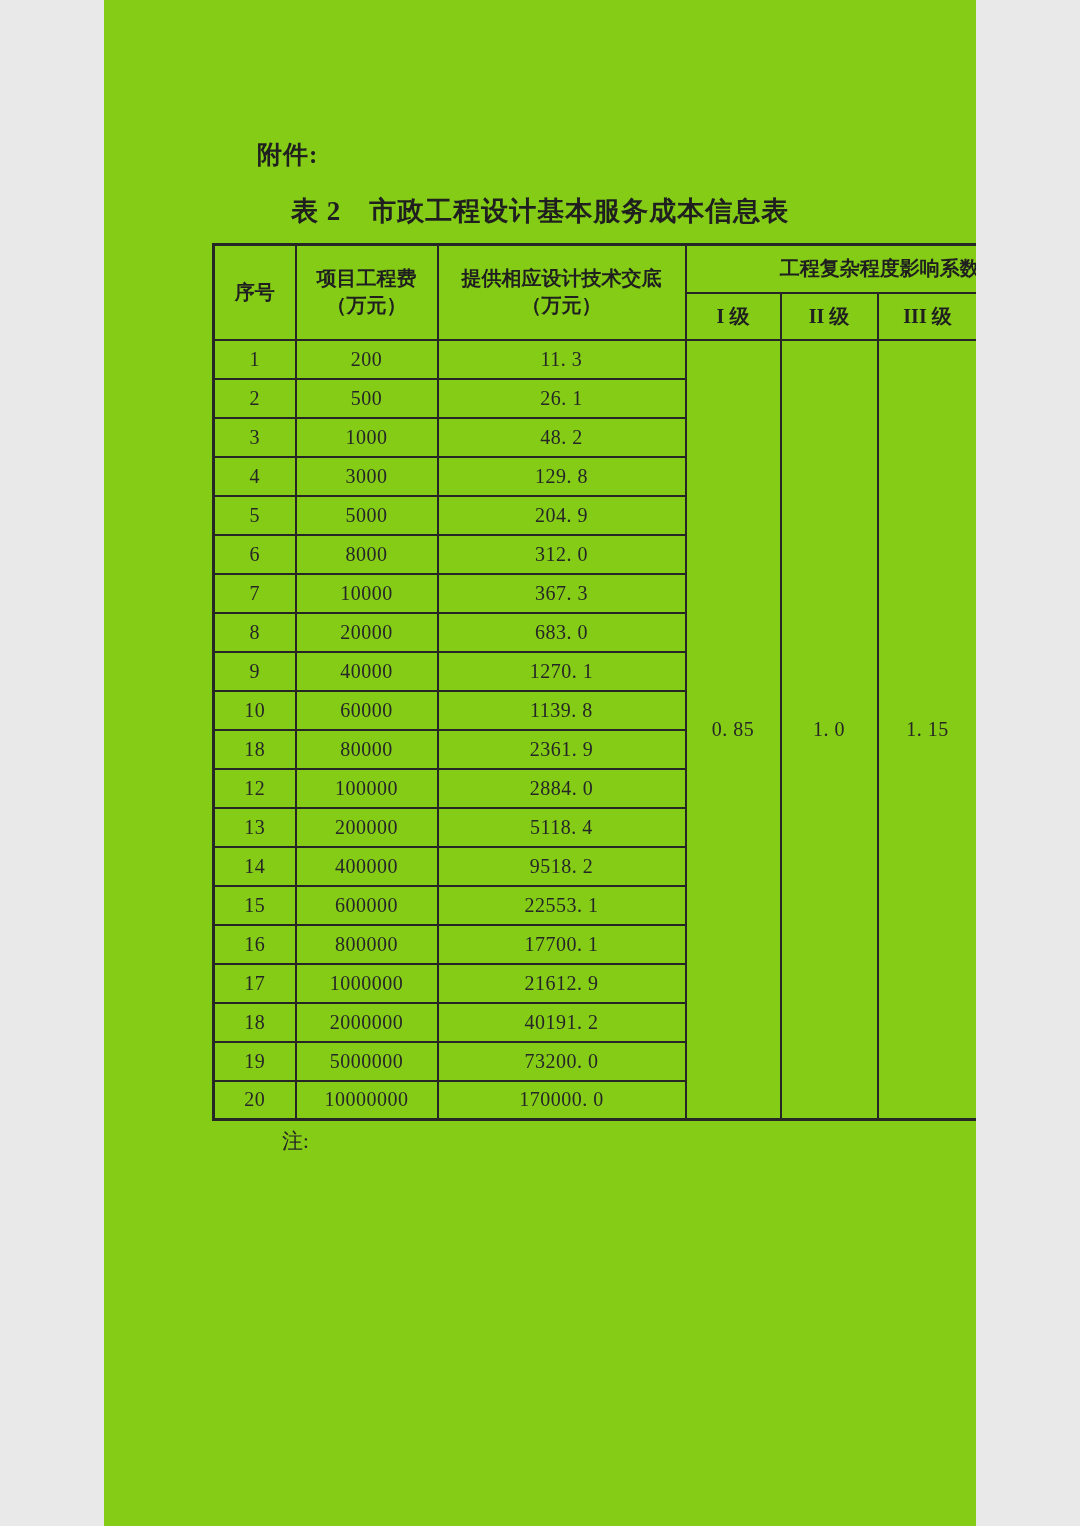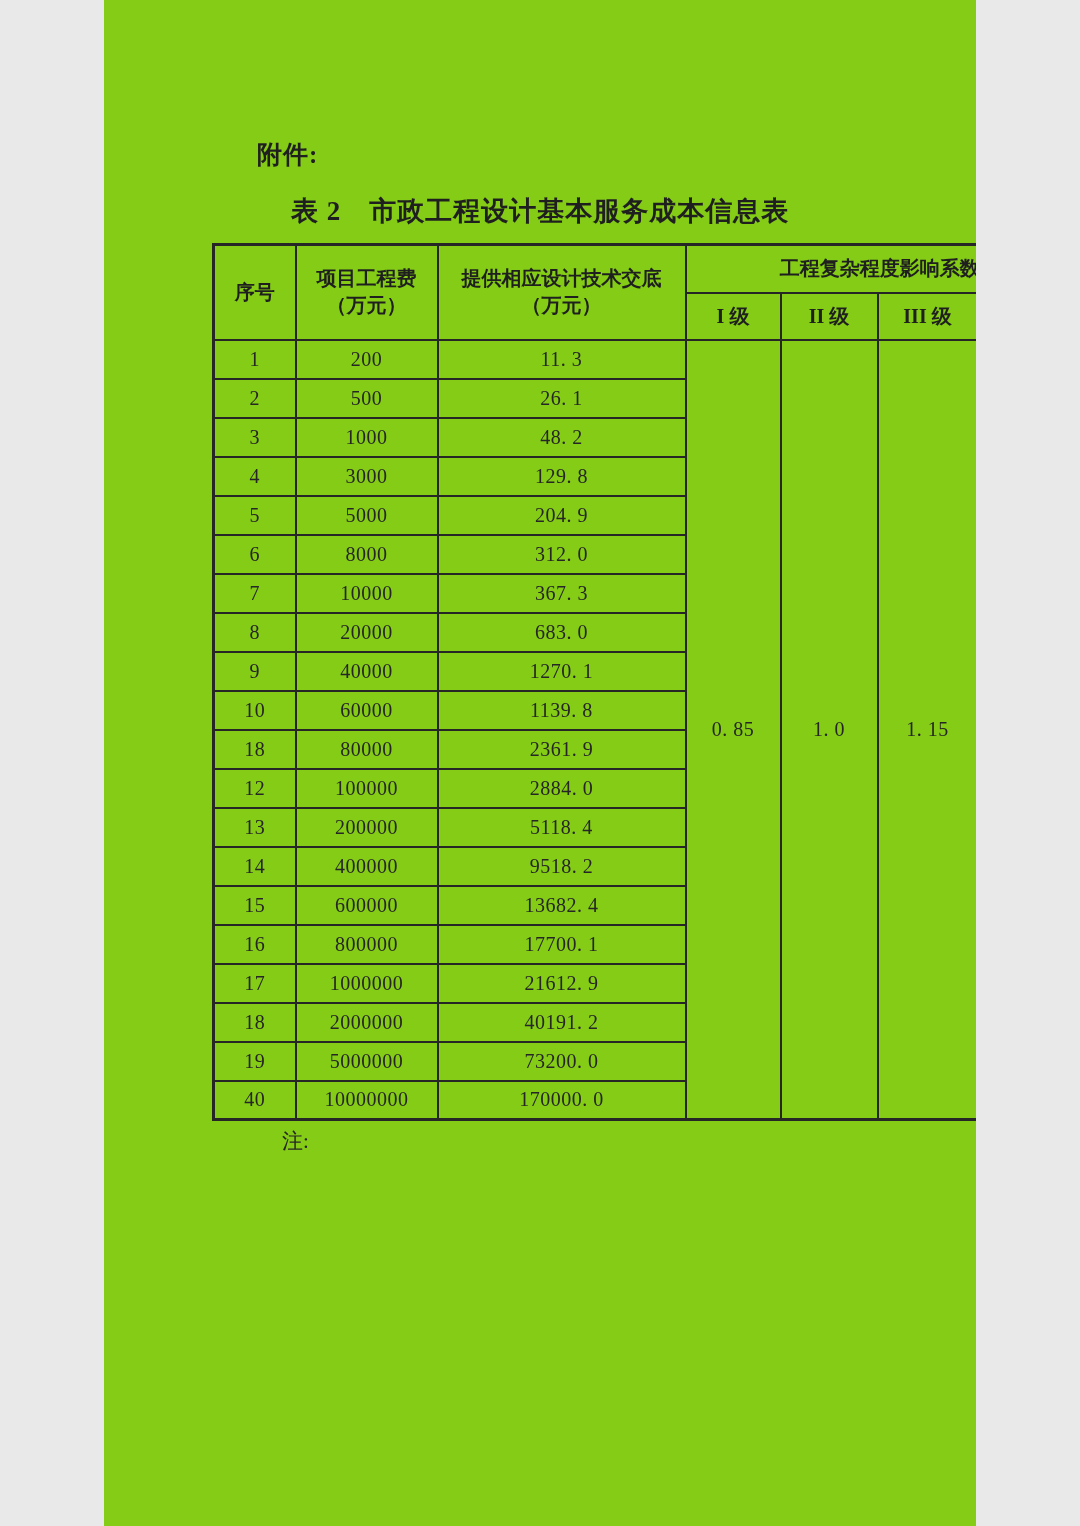--- a/index.html
+++ b/index.html
@@ -184,21 +184,21 @@
           <td>5118. 4</td>
         </tr>
         <tr>
           <td>14</td>
           <td>400000</td>
           <td>9518. 2</td>
         </tr>
         <tr>
           <td>15</td>
           <td>600000</td>
-          <td>13682. 4</td>
+          <td>22553. 1</td>
         </tr>
         <tr>
           <td>16</td>
           <td>800000</td>
           <td>17700. 1</td>
         </tr>
         <tr>
           <td>17</td>
           <td>1000000</td>
           <td>21612. 9</td>
@@ -207,21 +207,21 @@
           <td>18</td>
           <td>2000000</td>
           <td>40191. 2</td>
         </tr>
         <tr>
           <td>19</td>
           <td>5000000</td>
           <td>73200. 0</td>
         </tr>
         <tr>
-          <td>40</td>
+          <td>20</td>
           <td>10000000</td>
           <td>170000. 0</td>
         </tr>
       </tbody>
   </table>
 
   <div class="notes">
     <div class="notes-label">注:</div>
   </div>
 

